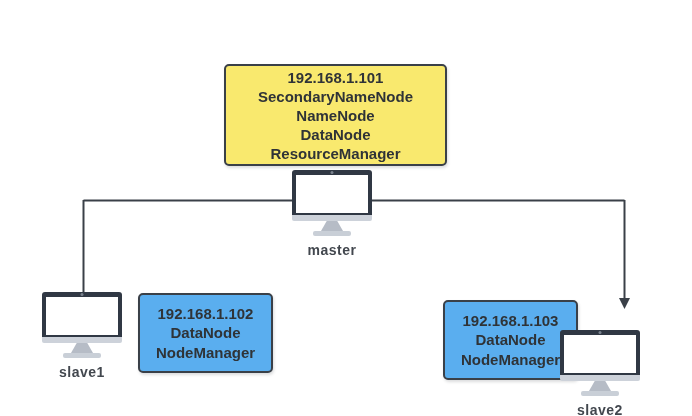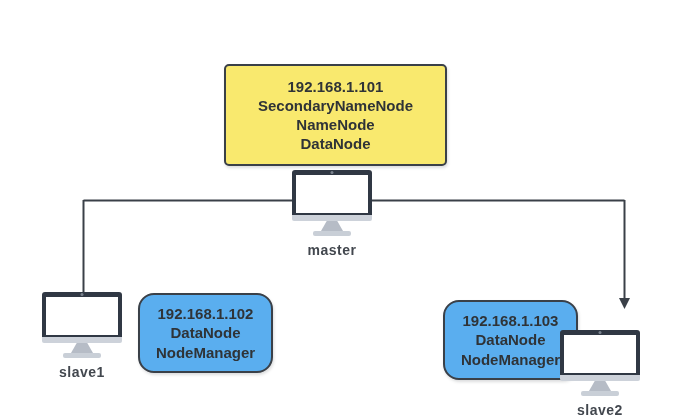--- a/index.html
+++ b/index.html
@@ -16,21 +16,21 @@
   
   .box{
     position:absolute;box-sizing:border-box;z-index:2;
     border:2px solid #3A4048;border-radius:5px;
     display:flex;flex-direction:column;justify-content:center;align-items:center;
     text-align:center;font-weight:bold;color:#2F3337;
     box-shadow:1px 2px 3px rgba(60,64,72,0.18);
   }
   .box .ln{display:block;}
   .box-master{left:224px;top:64px;width:223px;height:102px;background:#F9E96E;font-size:15px;line-height:19px;}
-  .box-slave{width:135px;height:80px;background:#5AAEEF;font-size:15px;line-height:19.5px;border-radius:16px;}
+  .box-slave{width:135px;height:80px;background:#5AAEEF;font-size:15px;line-height:19.5px;}
   .box-slave1{left:138px;top:293px;}
   .box-slave2{left:443px;top:300px;}
 
   
   .computer{position:absolute;width:80px;display:flex;flex-direction:column;align-items:center;z-index:3;}
   .comp-master{left:292px;top:170px;justify-content:space-between;}
   .comp-slave1{left:42px;top:292px;justify-content:center;}
   .comp-slave2{left:560px;top:310px;margin-top:20px;}
   .mon-frame{width:80px;height:45px;background:#303844;border-radius:3px 3px 0 0;position:relative;box-sizing:border-box;}
   .mon-screen{position:absolute;left:4px;right:4px;top:5px;bottom:2px;background:#ffffff;}
@@ -58,20 +58,21 @@
     <path d="M624.5 200 V299" stroke="#3A4048" stroke-width="2" fill="none"></path>
     <polygon points="78,296 89,296 83.5,307" fill="#3A4048"></polygon>
     <polygon points="619,298 630,298 624.5,309" fill="#3A4048"></polygon>
   </svg>
 
   <div class="box box-master">
     <span class="ln">192.168.1.101</span>
     <span class="ln">SecondaryNameNode</span>
     <span class="ln">NameNode</span>
     <span class="ln">DataNode</span>
+    <span class="ln">ResourceManager</span>
   </div>
 
   <div class="box box-slave box-slave1">
     <span class="ln">192.168.1.102</span>
     <span class="ln">DataNode</span>
     <span class="ln">NodeManager</span>
   </div>
 
   <div class="box box-slave box-slave2">
     <span class="ln">192.168.1.103</span>

